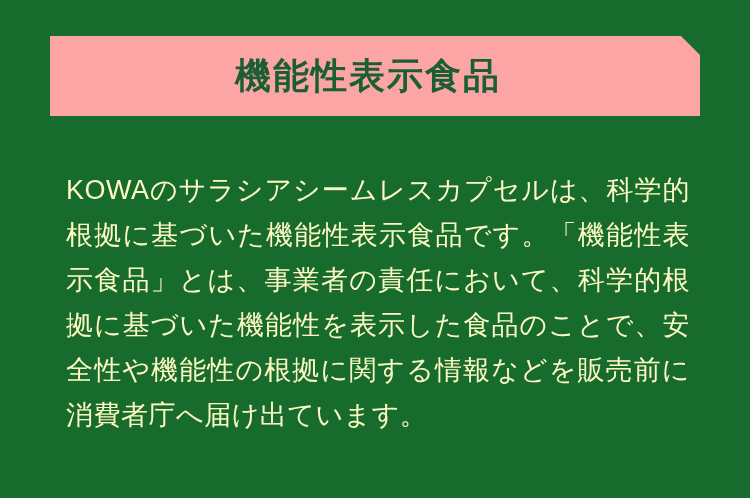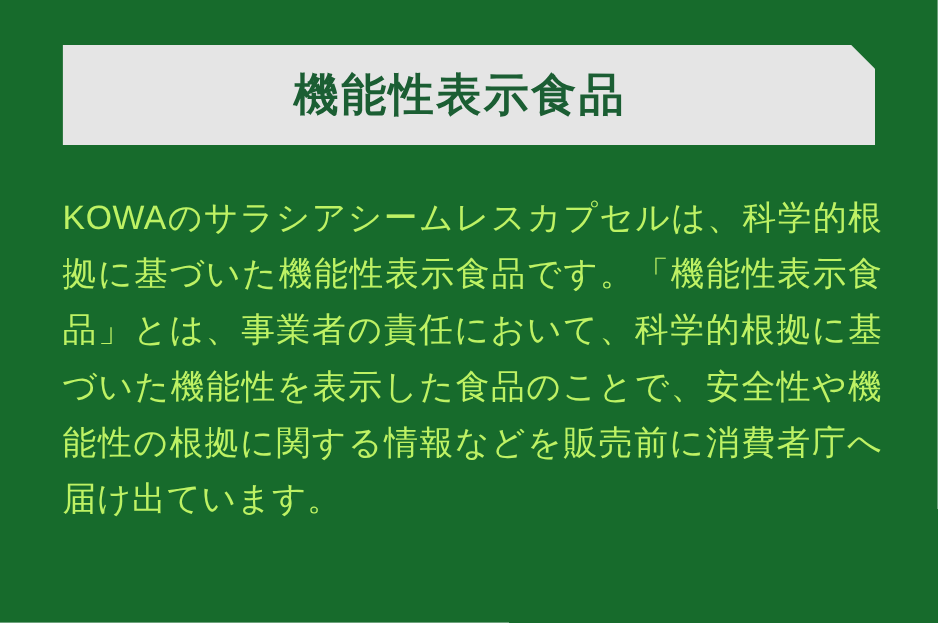--- a/index.html
+++ b/index.html
@@ -30,21 +30,21 @@
     width: 750px;
     height: 130px;
   }
 
   #title-banner {
     position: absolute;
     left: 50px;
     top: 36px;
     width: 650px;
     height: 80px;
-    background: #e5e5e5;
+    background: #fca5a5;
     clip-path: polygon(0 0, calc(100% - 19px) 0, 100% 19px, 100% 100%, 0 100%);
   }
 
   #title-text {
     position: absolute;
     left: 185px;
     top: 0;
     height: 80px;
     line-height: 80px;
     font-size: 36px;
@@ -92,24 +92,24 @@
 
   
   #body-section {
     position: absolute;
     left: 50px;
     top: 152px;
     width: 656px;
   }
 
   #body-paragraph {
-    margin: 0;
+    margin: 16px;
     font-size: 27px;
     line-height: 45px;
-    color: #bef264;
+    color: #fef9c3;
     text-align: justify;
     text-justify: inter-character;
     letter-spacing: 0.5px;
     font-weight: normal;
   }
 </style>
 </head>
 <body>
 
 <div id="page">

